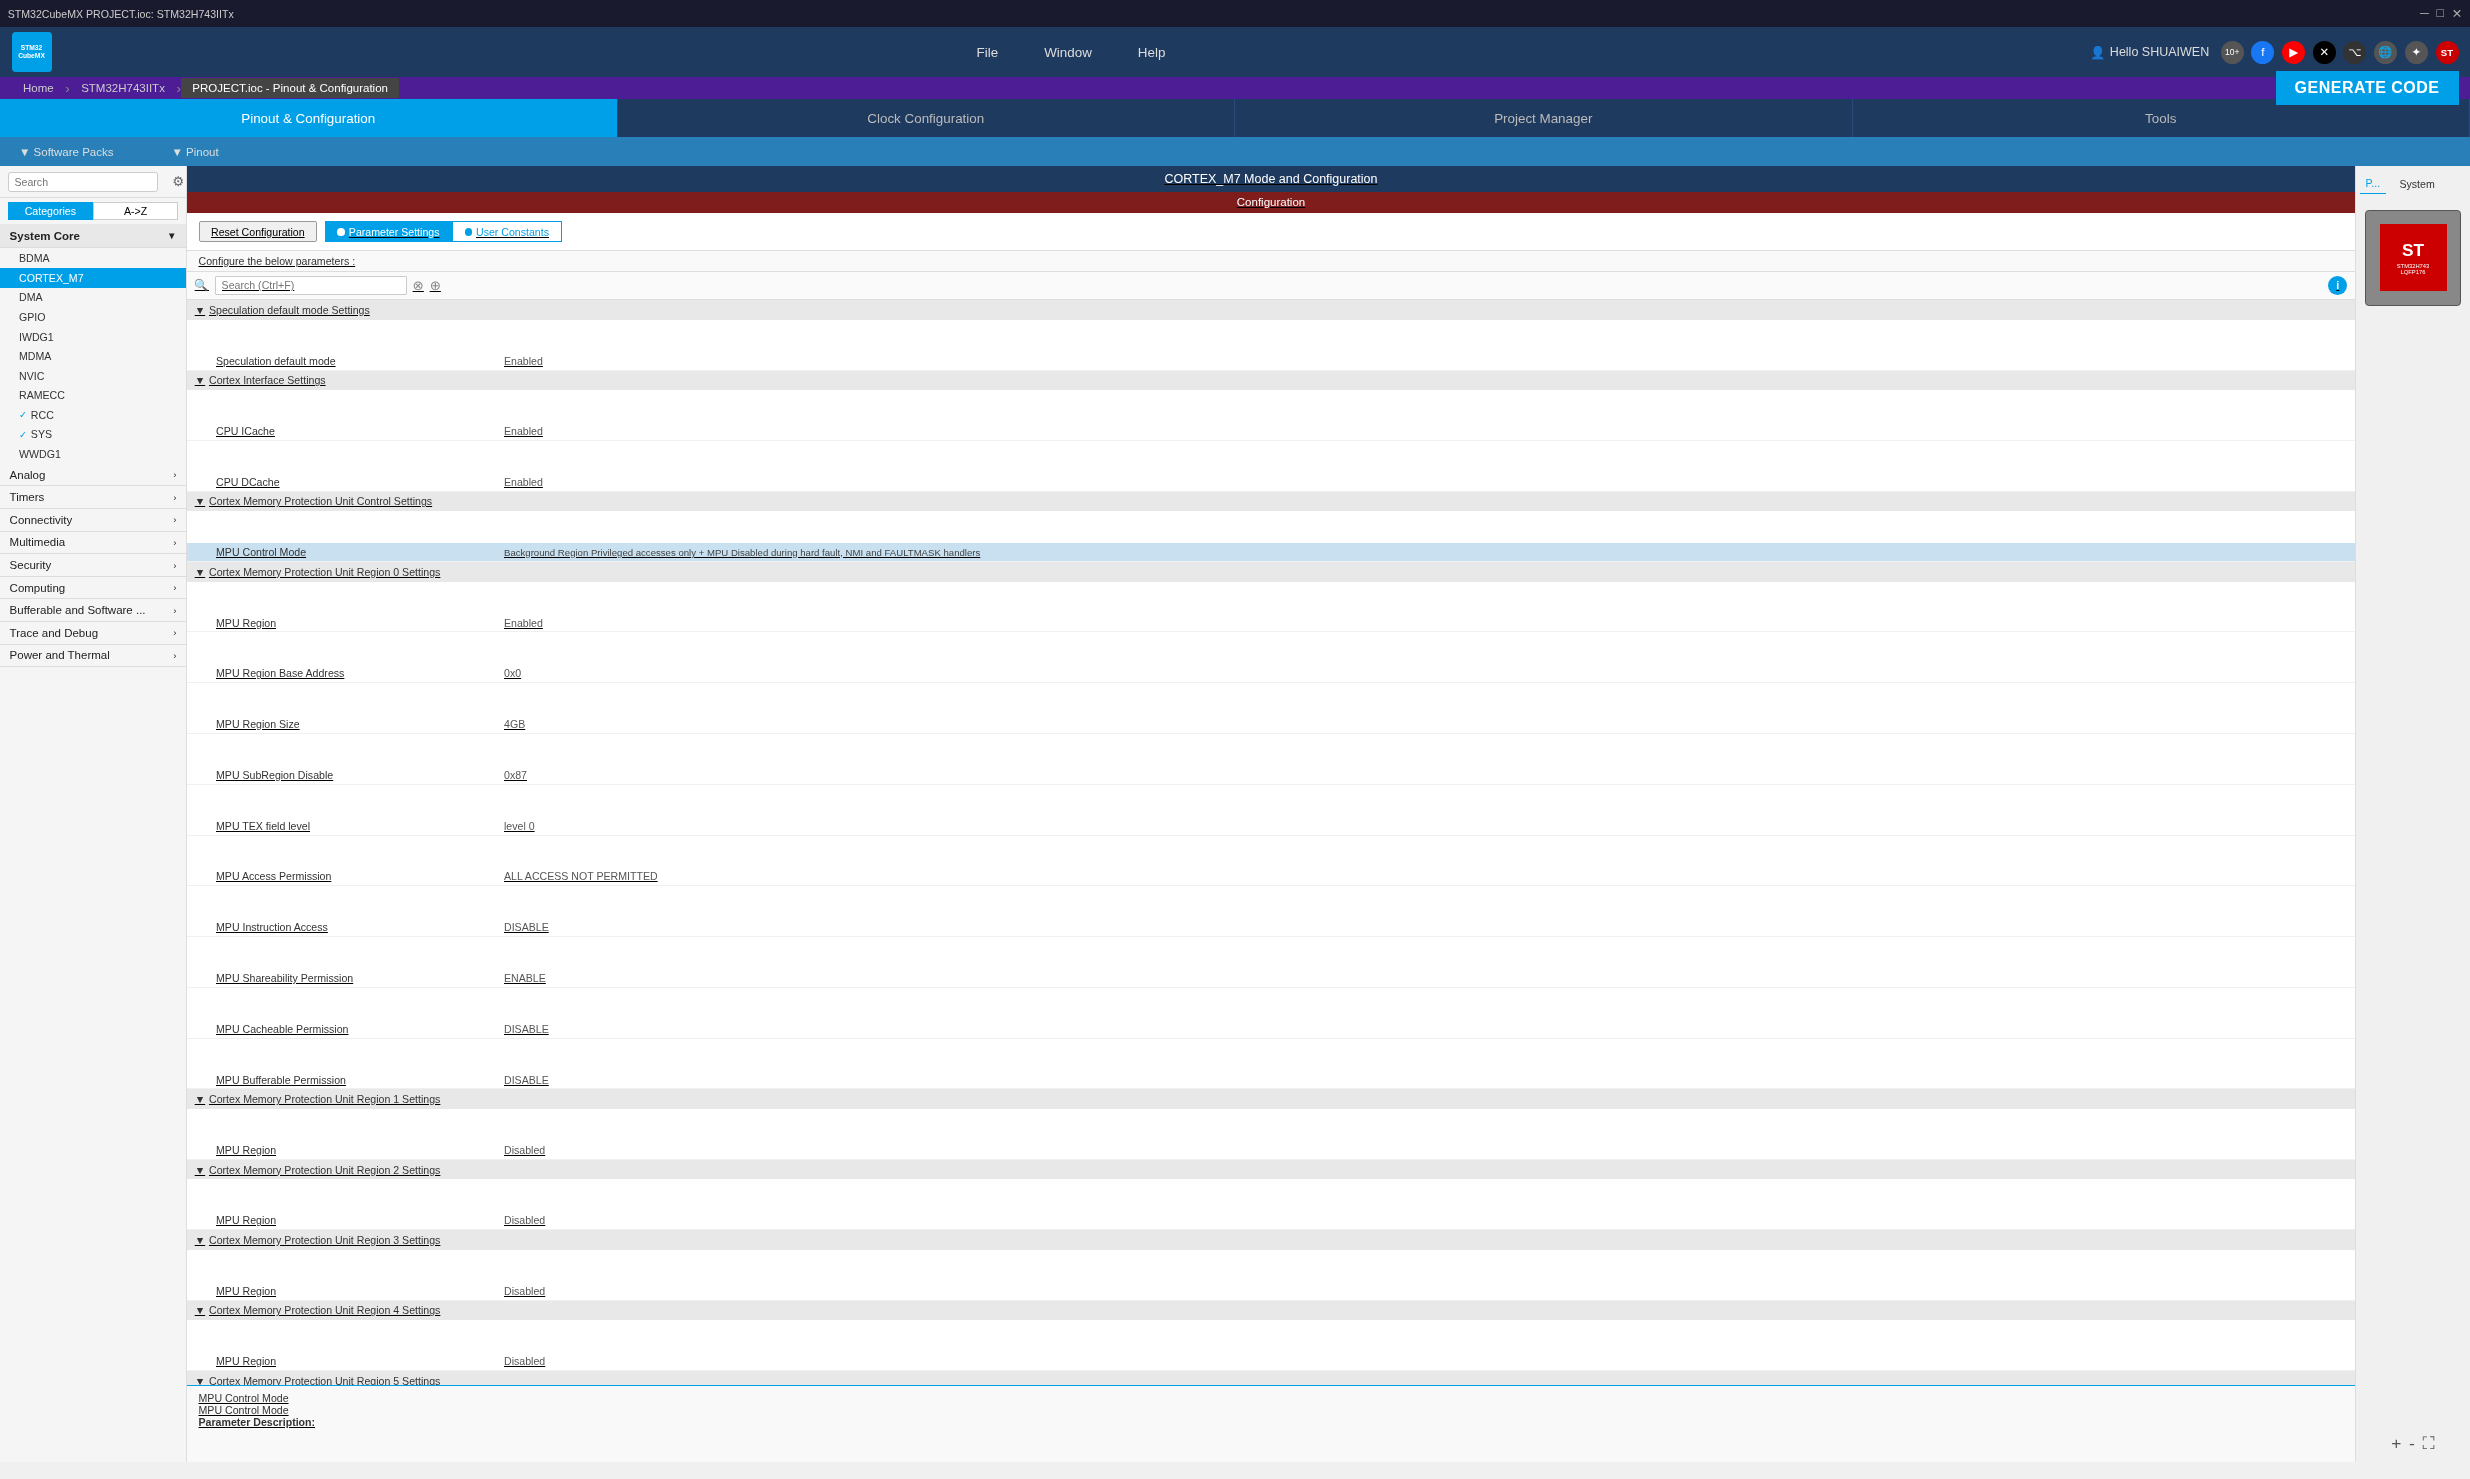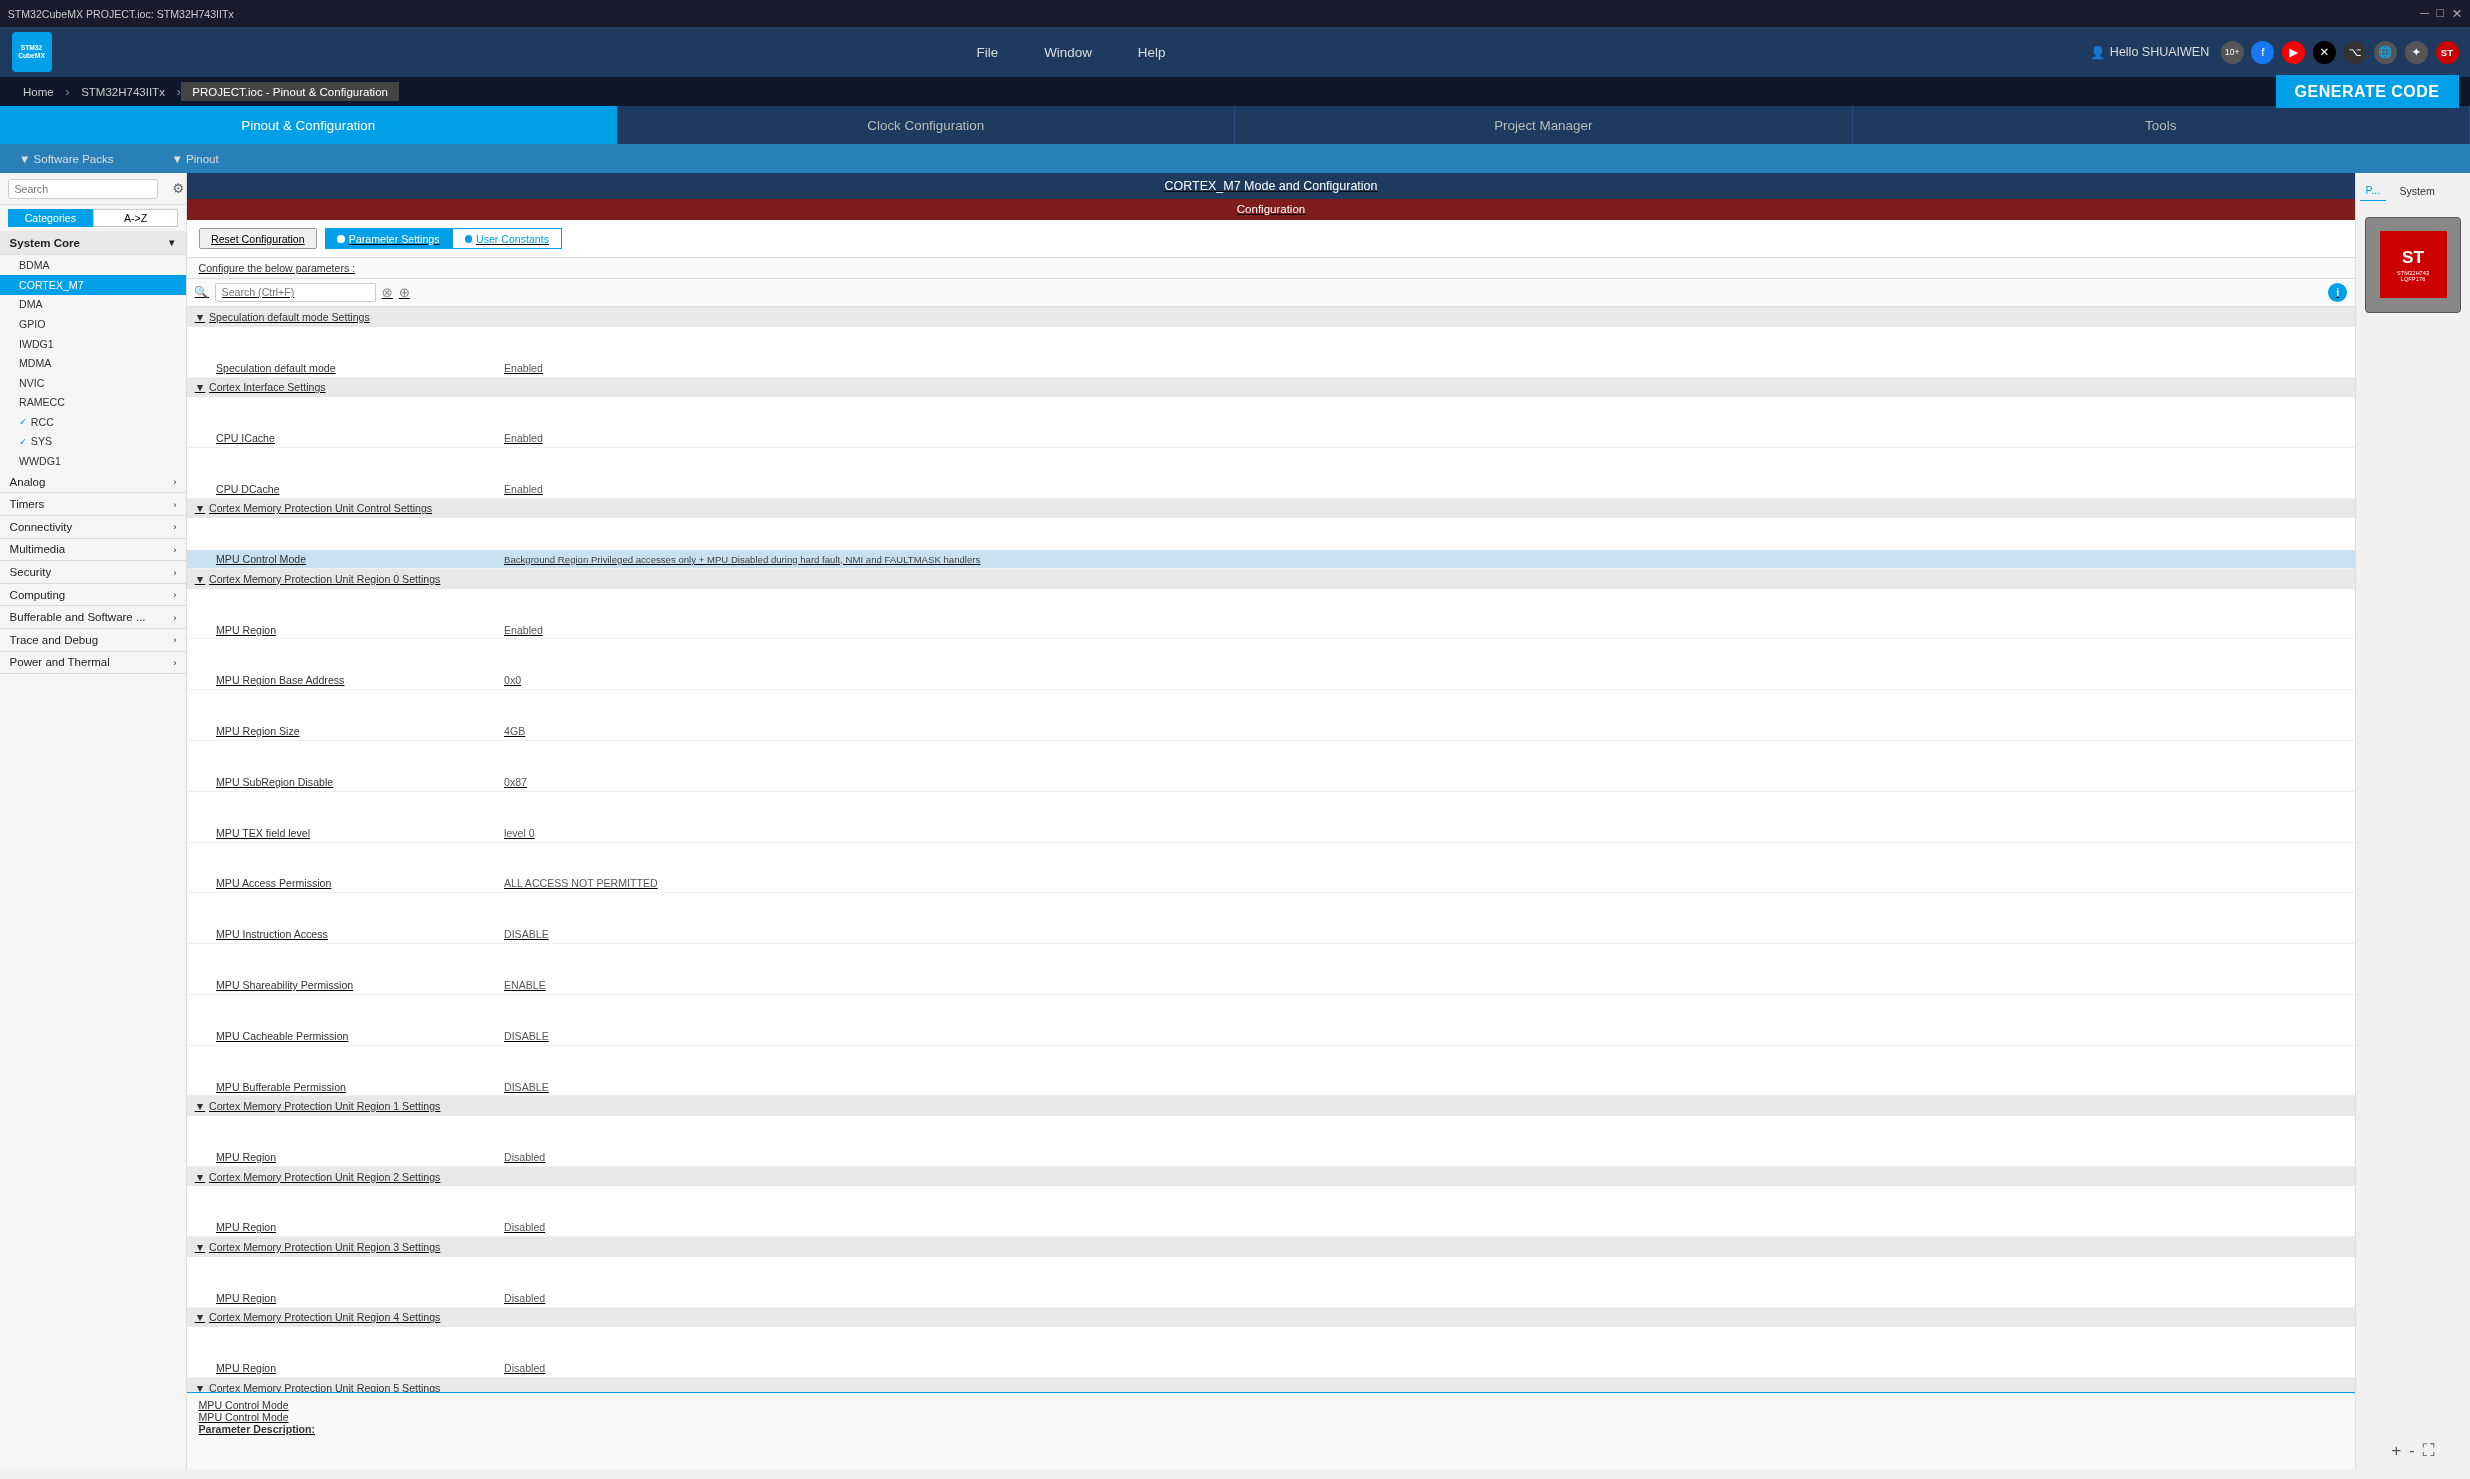--- a/index.html
+++ b/index.html
@@ -45,22 +45,22 @@
     .social-icons { display: flex; gap: 7.7px; }
     .social-icon { width: 23px; height: 23px; border-radius: 50%; display: flex; align-items: center; justify-content: center; font-size: 11.5px; color: white; cursor: pointer; }
     .icon-youtube { background: #ff0000; }
     .icon-facebook { background: #1877f2; }
     .icon-github { background: #333; }
     .icon-globe { background: #555; }
     .icon-st { background: #cc0000; }
 
     
     .breadcrumb-bar {
-      background: #0f172a;
-      height: 29px;
+      background: #4c1d95;
+      height: 22px;
       display: flex;
       align-items: center;
       padding: 0 11.5px;
       gap: 0;
     }
     .breadcrumb-item {
       color: #ccc;
       font-size: 11.5px;
       padding: 3.8px 11.5px;
       display: flex; align-items: center; gap: 5.8px;
@@ -219,21 +219,21 @@
     .param-tab.active .dot { background: white; }
 
     .params-desc { padding: 3.8px 11.5px; font-size: 10.6px; color: #333; background: #f9f9f9; border-bottom: 1px solid #ddd; }
 
     .params-search-bar {
       display: flex; align-items: center; gap: 5.8px;
       padding: 3.8px 7.7px;
       border-bottom: 1px solid #ddd;
       background: #fafafa;
     }
-    .params-search { border: 1px solid #ccc; padding: 2.9px 5.8px; font-size: 10.6px; width: 161px; border-radius: 1px; }
+    .params-search { border: 1px solid #ccc; padding: 2.9px 5.8px; font-size: 10.6px; width: 192px; border-radius: 1px; }
     .info-btn { 
       margin-left: auto; width: 19px; height: 19px; border-radius: 50%;
       background: #00a0e9; color: white; font-size: 10.6px; font-weight: bold;
       display: flex; align-items: center; justify-content: center; cursor: pointer;
     }
 
     
     .params-table {
       flex: 1;
       overflow-y: auto;

